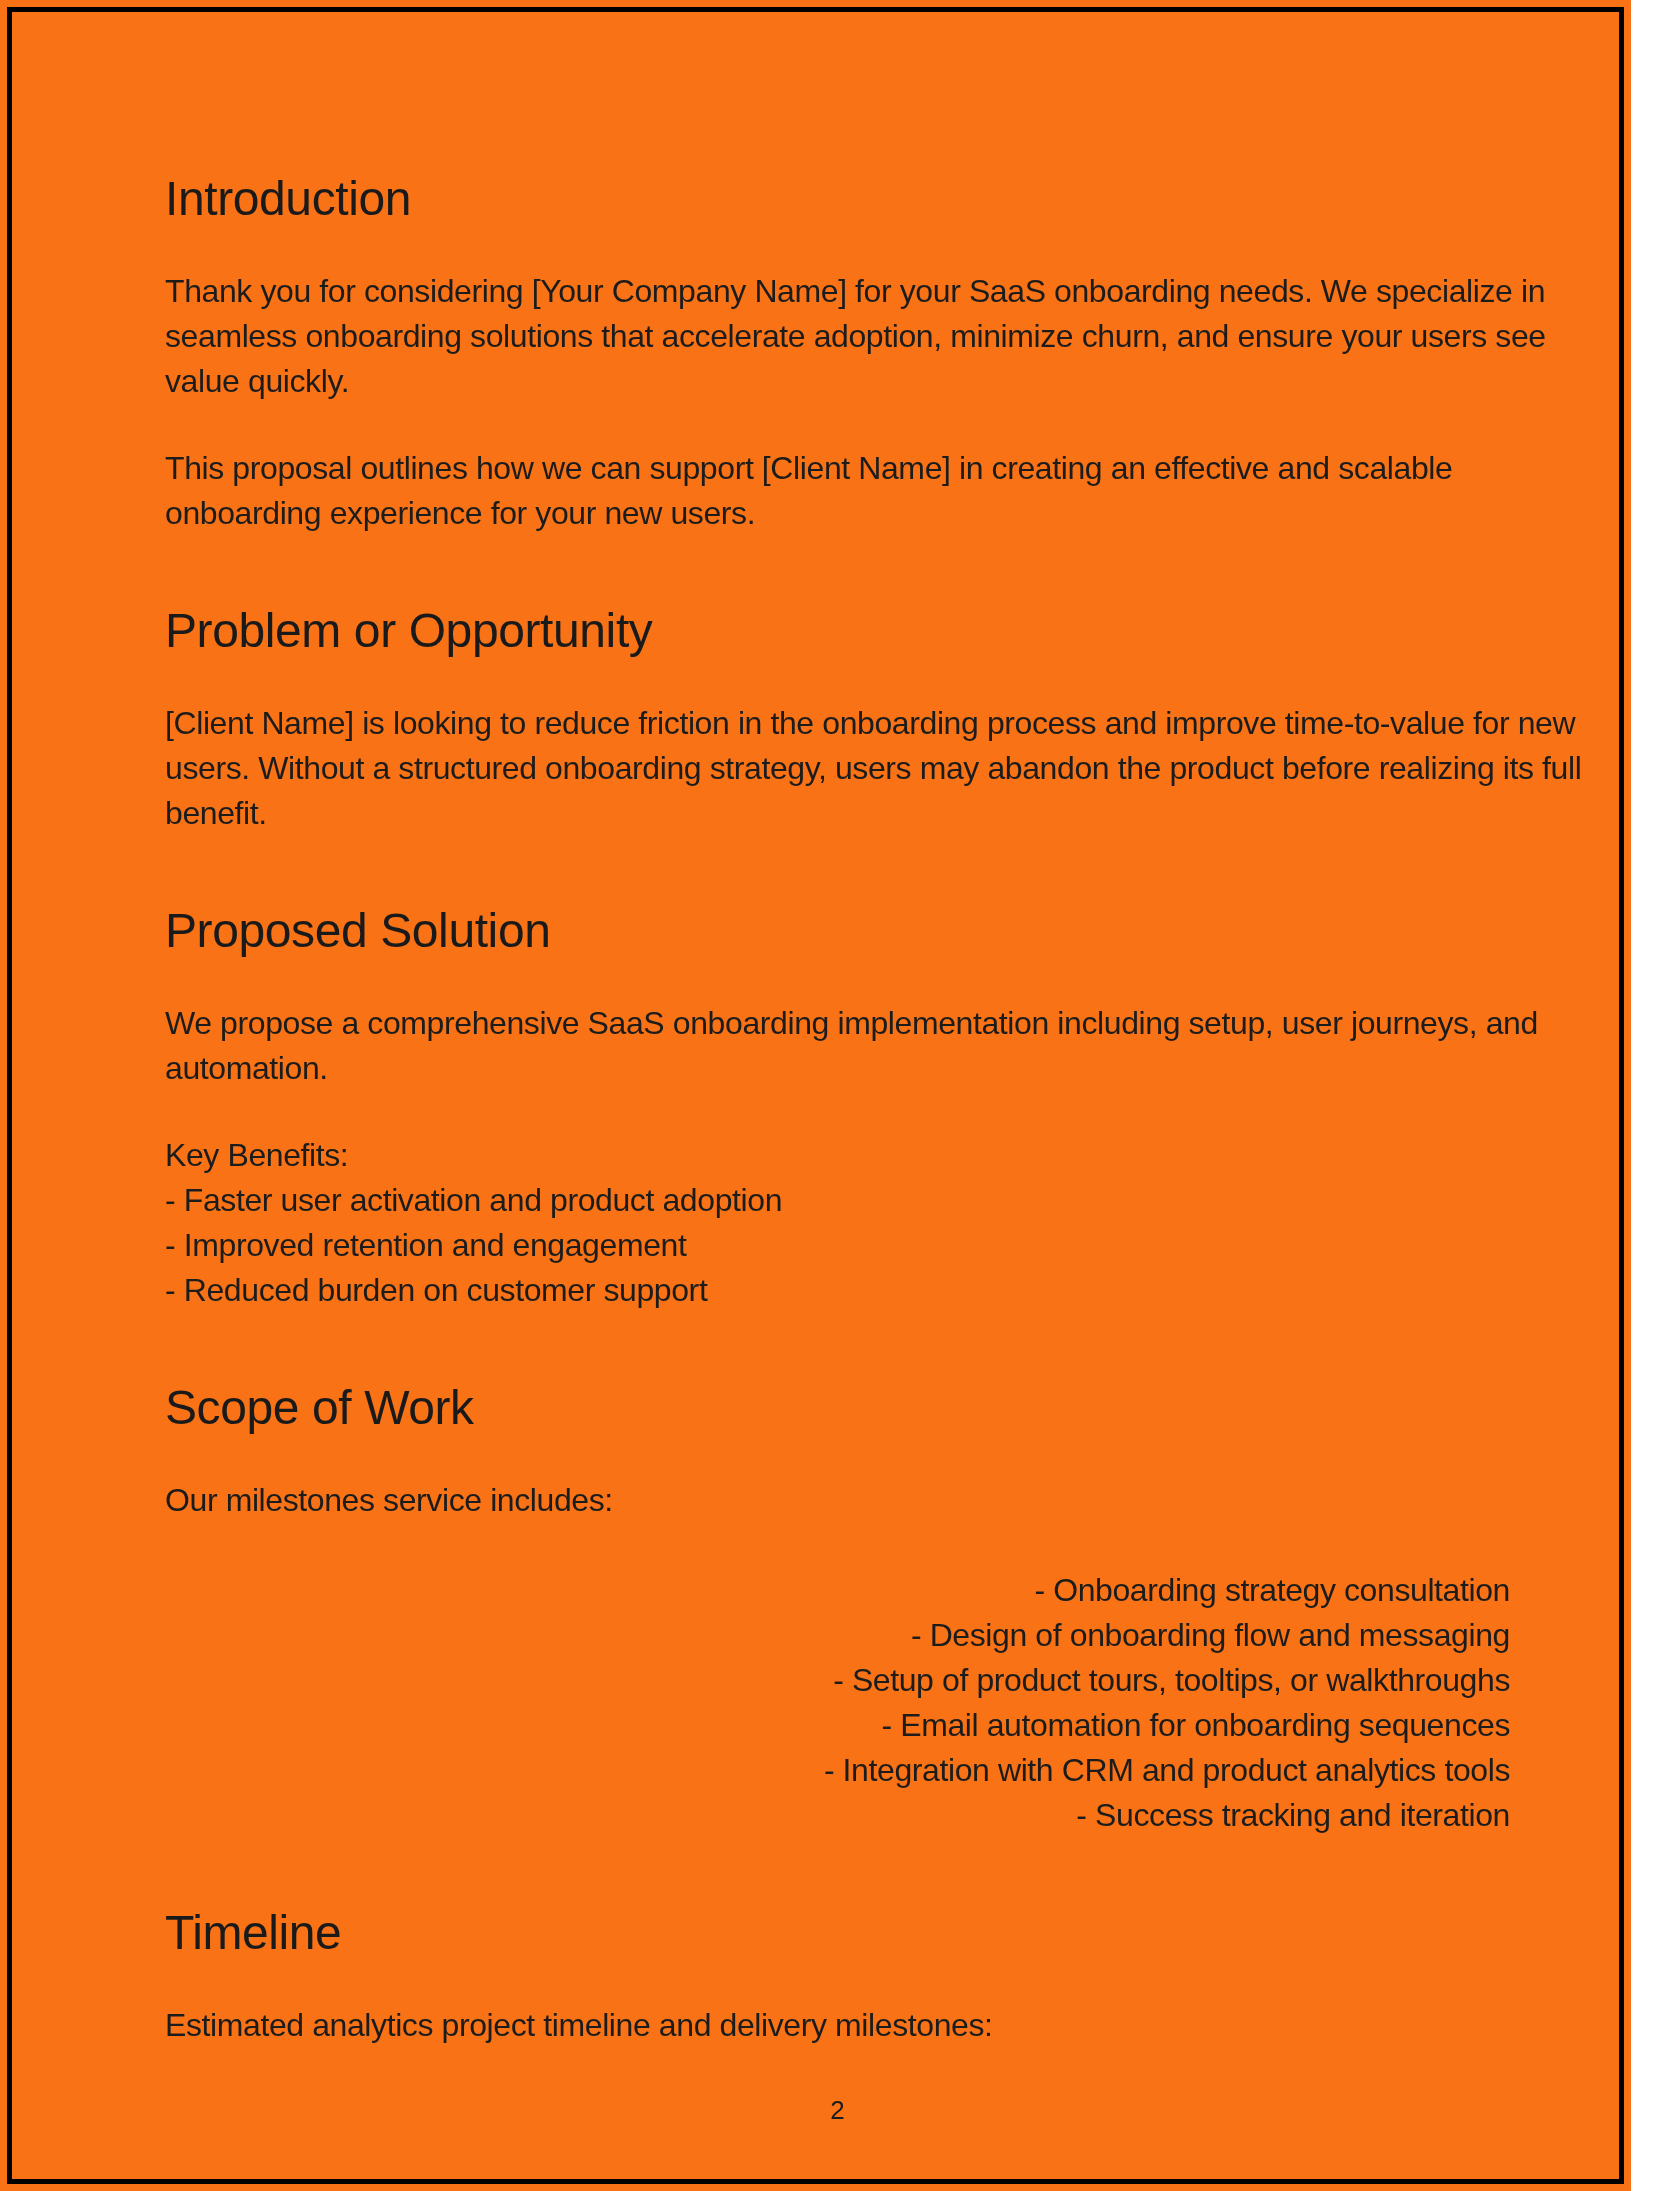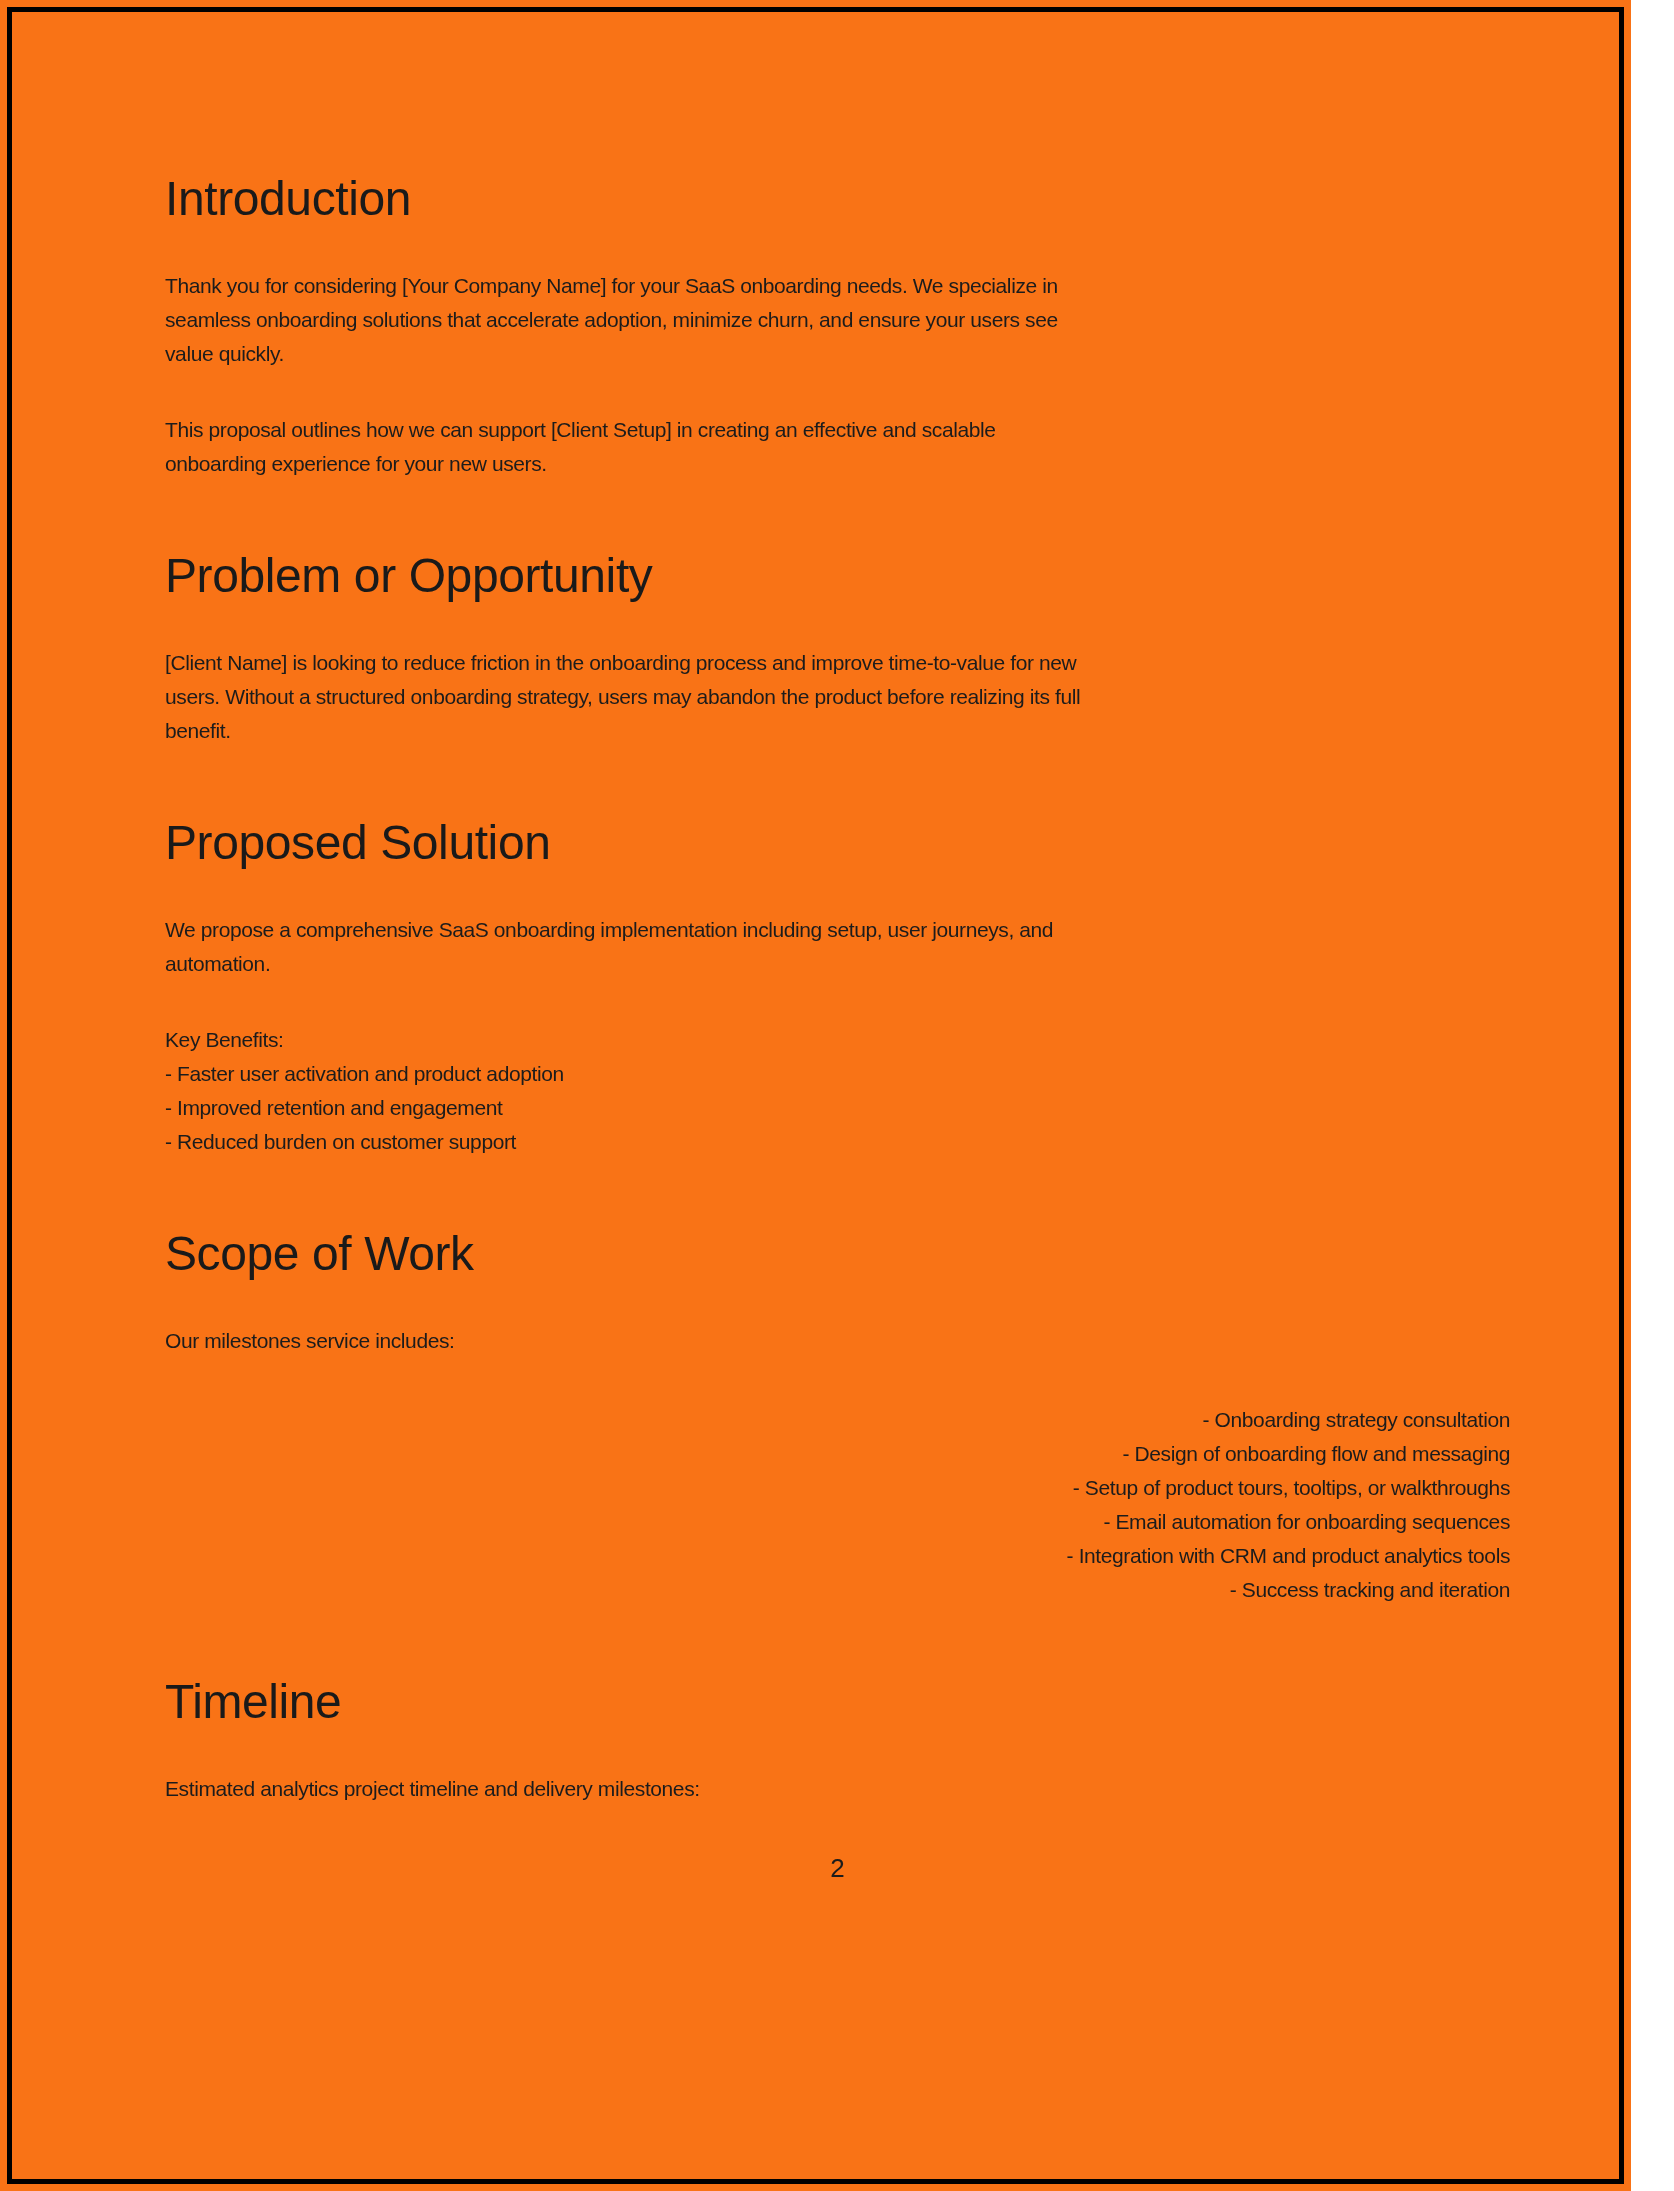--- a/index.html
+++ b/index.html
@@ -28,22 +28,22 @@
   h1.doc-h1 {
     font-size: 48px;
     font-weight: 400;
     line-height: 58px;
     letter-spacing: -0.4px;
     color: #1a1a1a;
     margin-top: 66px;
   }
   h1.doc-h1.first { margin-top: 170px; }
   .body-block {
-    font-size: 21px;
-    line-height: 34px;
+    font-size: 32px;
+    line-height: 45px;
     letter-spacing: -0.4px;
     color: #1c1c1c;
     white-space: pre;
     margin-top: 42px;
   }
   .after-heading { margin-top: 41px; }
   .list-block { margin-top: 45px; text-align: right; }
   .timeline-table {
     margin-top: 27px;
     width: 1239px;
@@ -77,21 +77,21 @@
   <div class="frame"></div>
 
   <main class="content">
 
     <h1 class="doc-h1 first">Introduction</h1>
 
     <p class="body-block after-heading">Thank you for considering [Your Company Name] for your SaaS onboarding needs. We specialize in
 seamless onboarding solutions that accelerate adoption, minimize churn, and ensure your users see
 value quickly.</p>
 
-    <p class="body-block">This proposal outlines how we can support [Client Setup] in creating an effective and scalable
+    <p class="body-block">This proposal outlines how we can support [Client Name] in creating an effective and scalable
 onboarding experience for your new users.</p>
 
     <h1 class="doc-h1">Problem or Opportunity</h1>
 
     <p class="body-block after-heading">[Client Name] is looking to reduce friction in the onboarding process and improve time-to-value for new
 users. Without a structured onboarding strategy, users may abandon the product before realizing its full
 benefit.</p>
 
     <h1 class="doc-h1">Proposed Solution</h1>
 

